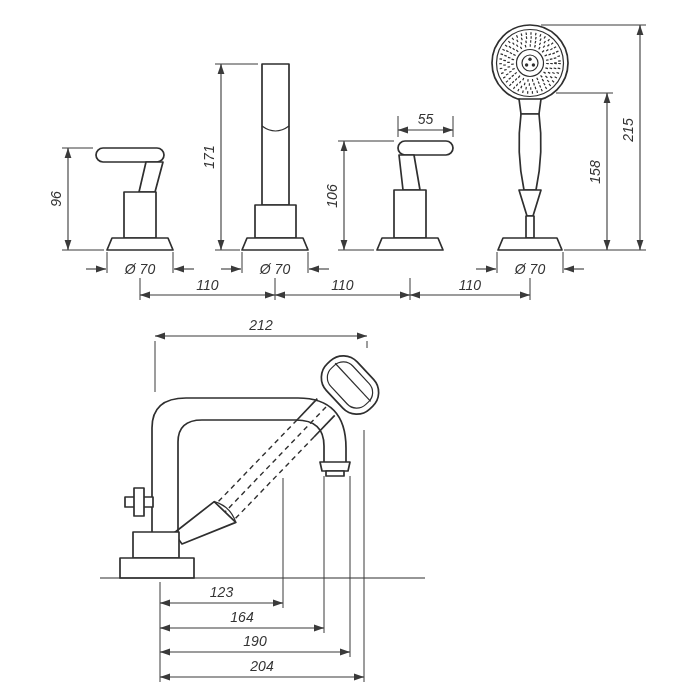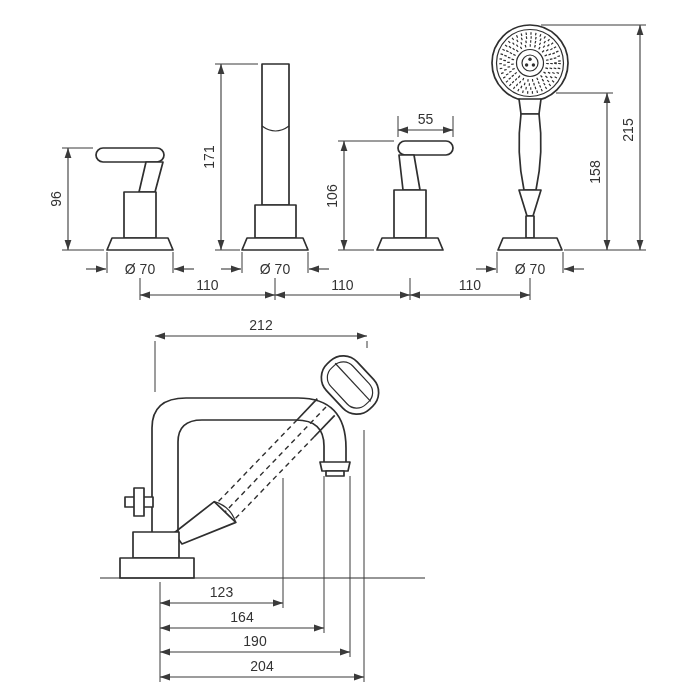--- a/index.html
+++ b/index.html
@@ -1,18 +1,19 @@
 <!DOCTYPE html>
 <html><head>
 <meta charset="utf-8">
 <style>
   html, body { margin: 0; padding: 0; background: #ffffff; }
   #stage {
     width: 604px; height: 700px; background: #ffffff; position: relative;
     font-family: "Liberation Sans", sans-serif;
+    font-style: italic;
   }
   svg { display: block; }
   .fix     { fill: #ffffff; stroke: #2f2f2f; stroke-width: 1.7; stroke-linejoin: round; }
   .fixline { fill: none;    stroke: #2f2f2f; stroke-width: 1.7; stroke-linejoin: round; }
   .thin    { fill: none;    stroke: #2f2f2f; stroke-width: 1.2; }
   .dim     { fill: none;    stroke: #3a3a3a; stroke-width: 1.1; }
   .ext     { fill: none;    stroke: #3a3a3a; stroke-width: 1;   }
   .dash    { fill: none;    stroke: #2f2f2f; stroke-width: 1.4; stroke-dasharray: 5 4; }
   .dotring { fill: none;    stroke: #2f2f2f; stroke-width: 2.6; stroke-dasharray: 1.2 3.6; }
   text.dimlabel {

